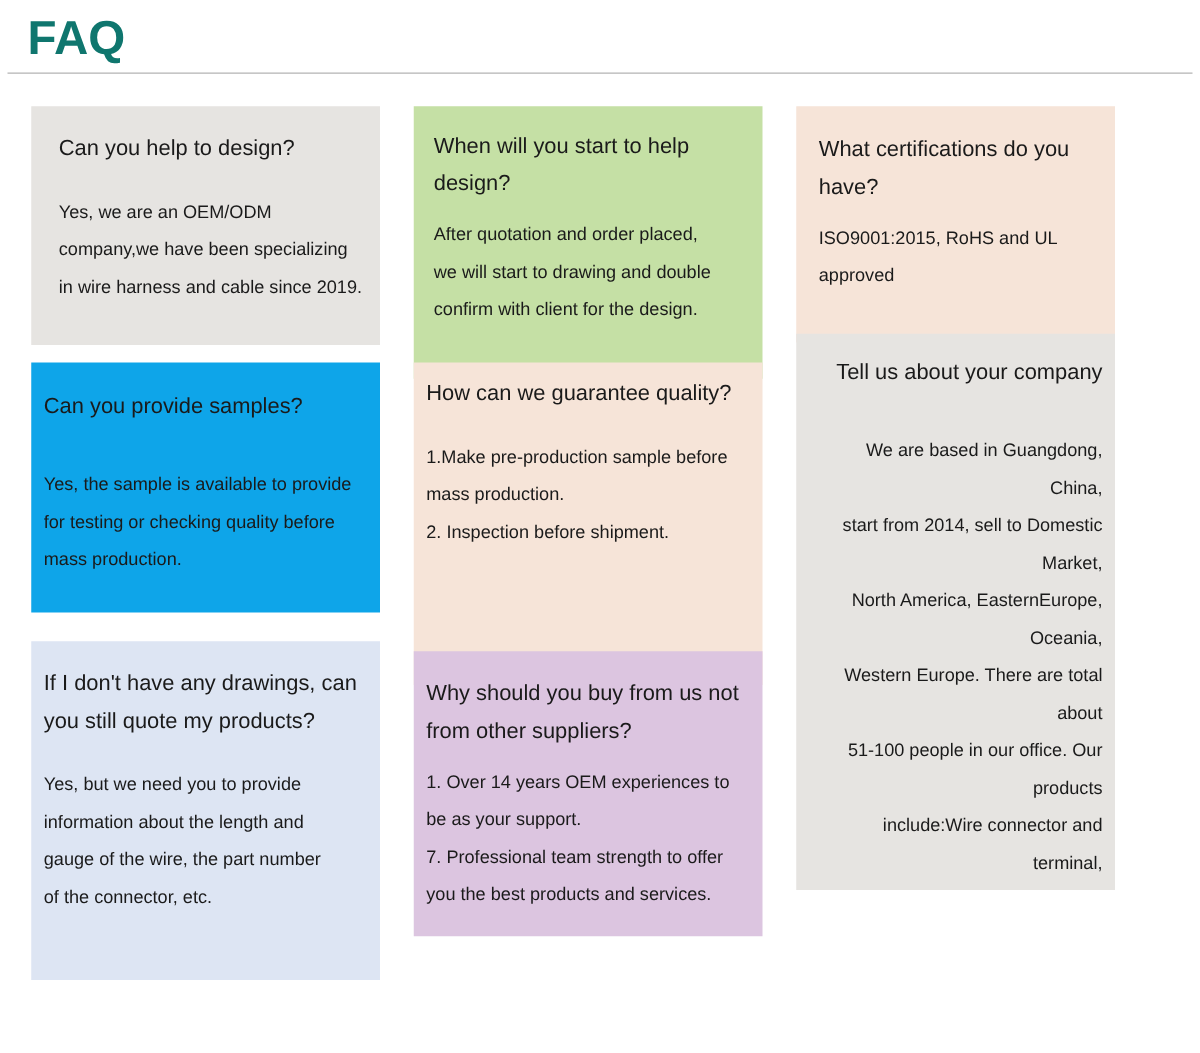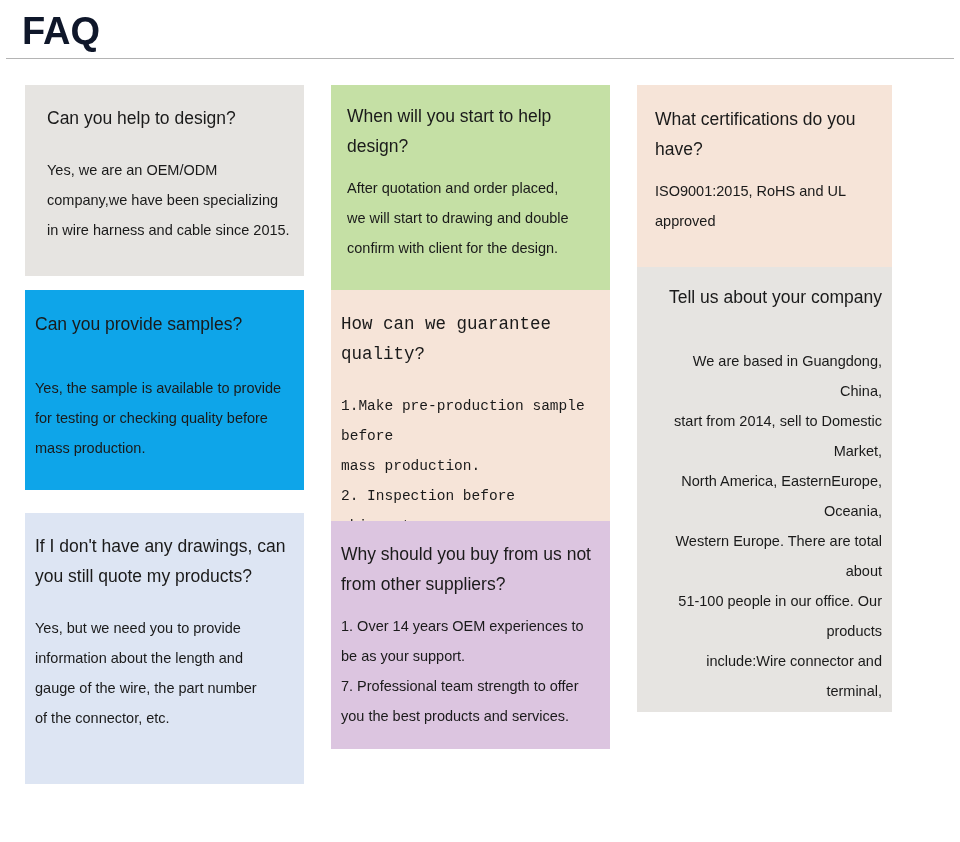--- a/index.html
+++ b/index.html
@@ -25,21 +25,21 @@
     width: 960px;
     height: 59px;
   }
   #page-title {
     position: absolute;
     left: 22px;
     top: 9px;
     font-size: 38px;
     font-weight: bold;
     letter-spacing: 0px;
-    color: #0f172a;
+    color: #0f766e;
     line-height: 44px;
   }
   #header-rule {
     position: absolute;
     left: 6px;
     top: 58px;
     width: 948px;
     height: 1px;
     background: #b4b4b4;
   }
@@ -85,21 +85,21 @@
   #card-quality       { top: 231px; height: 258px; }
   #card-company       { top: 208px; height: 445px; }
   #card-drawings      { top: 454px; height: 271px; }
   #card-why-buy       { top: 462px; height: 228px; }
 
   
   #card-design   .pad { padding: 18px 10px 0 22px; }
   #card-when-design .pad { padding: 16px 16px 0 16px; }
   #card-certs    .pad { padding: 19px 18px 0 18px; }
   #card-samples  .pad { padding: 19px 10px 0 10px; }
-  #card-quality  .pad { padding: 19px 12px 0 10px; font-family: Liberation Mono, monospace; }
+  #card-quality  .pad { padding: 9px 12px 0 10px; }
   #card-company  .pad { padding: 15px 10px 0 10px; }
   #card-drawings .pad { padding: 18px 12px 0 10px; }
   #card-why-buy  .pad { padding: 18px 12px 0 10px; }
 
   .gap-sm { height: 12px; }
   .gap-md { height: 22px; }
   .gap-lg { height: 34px; }
 </style>
 </head>
 <body style="background: rgb(255, 255, 255);">
@@ -110,21 +110,21 @@
 </div>
 
 <div id="faq-grid">
 
   <div class="faq-card col-1" id="card-design" style="background: rgb(230, 228, 225);">
     <div class="pad">
       <div class="faq-question">Can you help to design?</div>
       <div class="gap-md"></div>
       <div class="faq-answer">Yes, we are an OEM/ODM
 company,we have been specializing
-in wire harness and cable since 2015.</div>
+in wire harness and cable since 2019.</div>
     </div>
   </div>
 
   <div class="faq-card col-2" id="card-when-design" style="background: rgb(197, 224, 165);">
     <div class="pad">
       <div class="faq-question">When will you start to help design?</div>
       <div class="gap-sm"></div>
       <div class="faq-answer">After quotation and order placed,
 we will start to drawing and double
 confirm with client for the design.</div>

